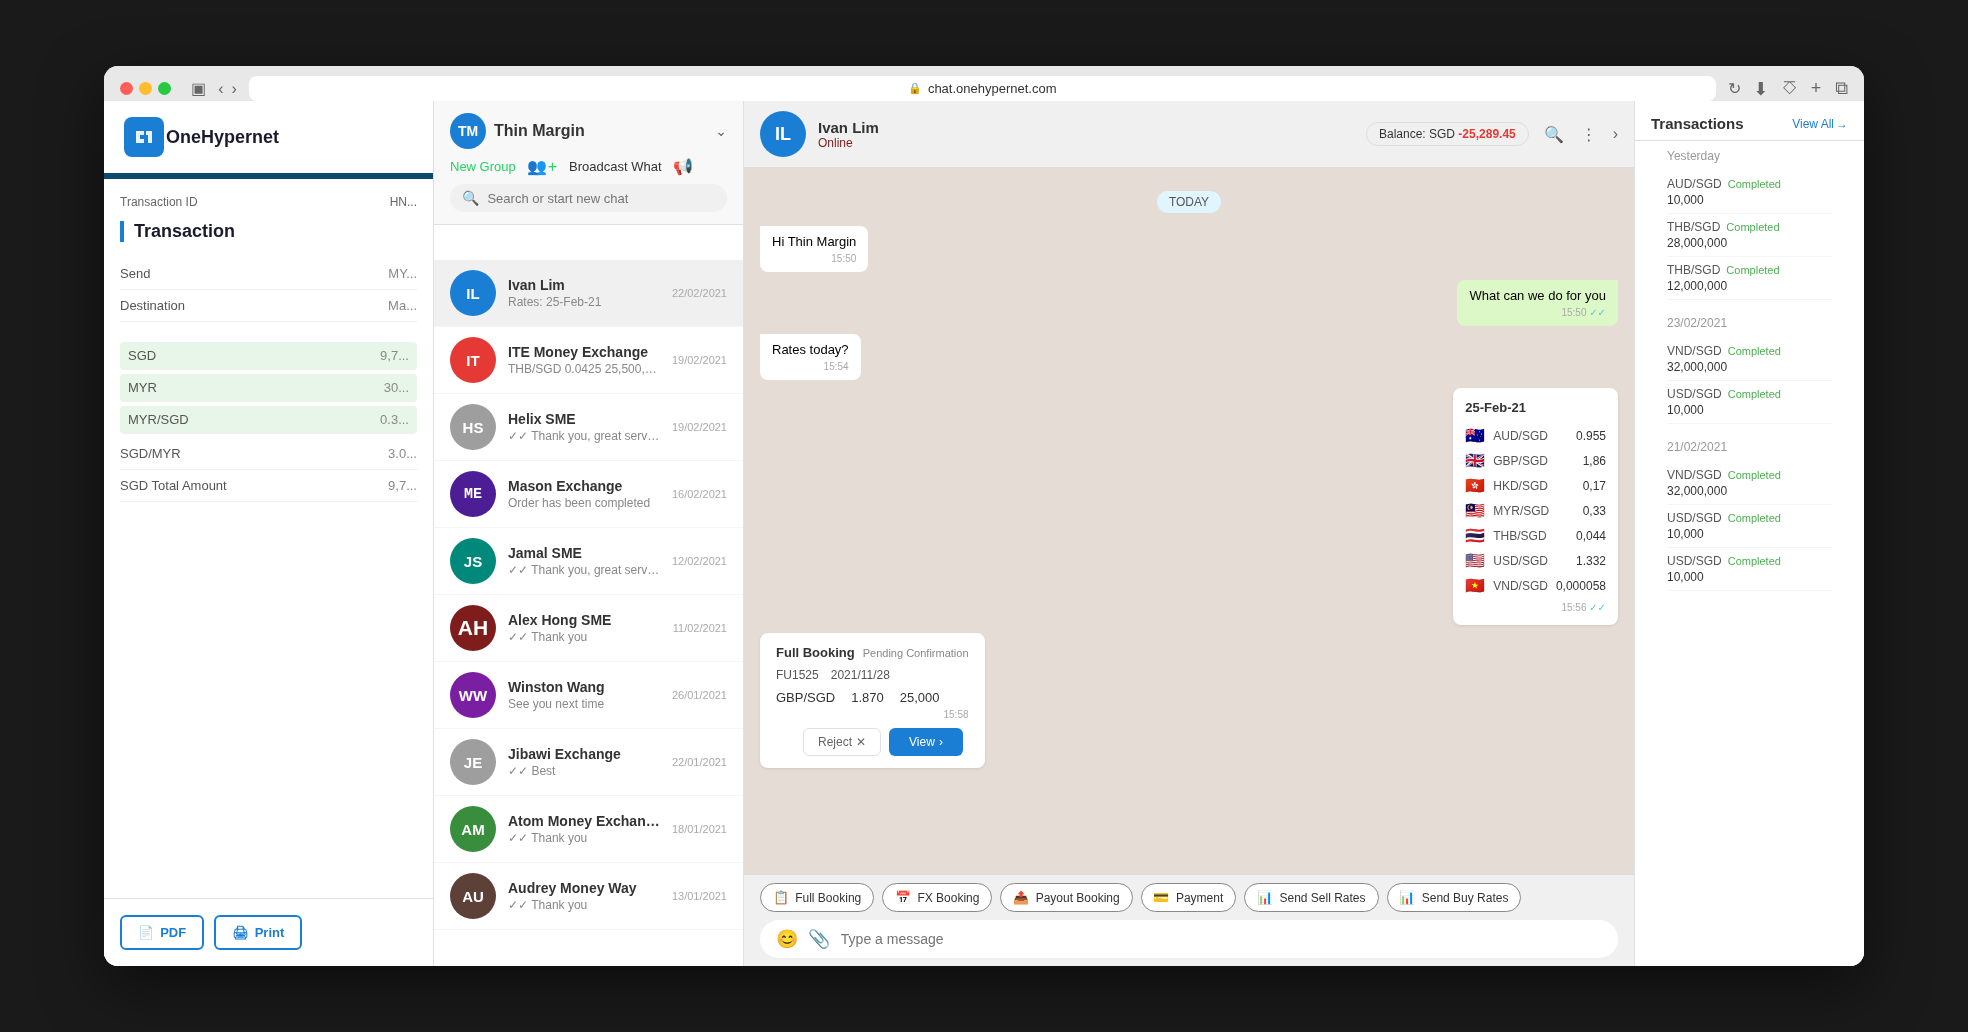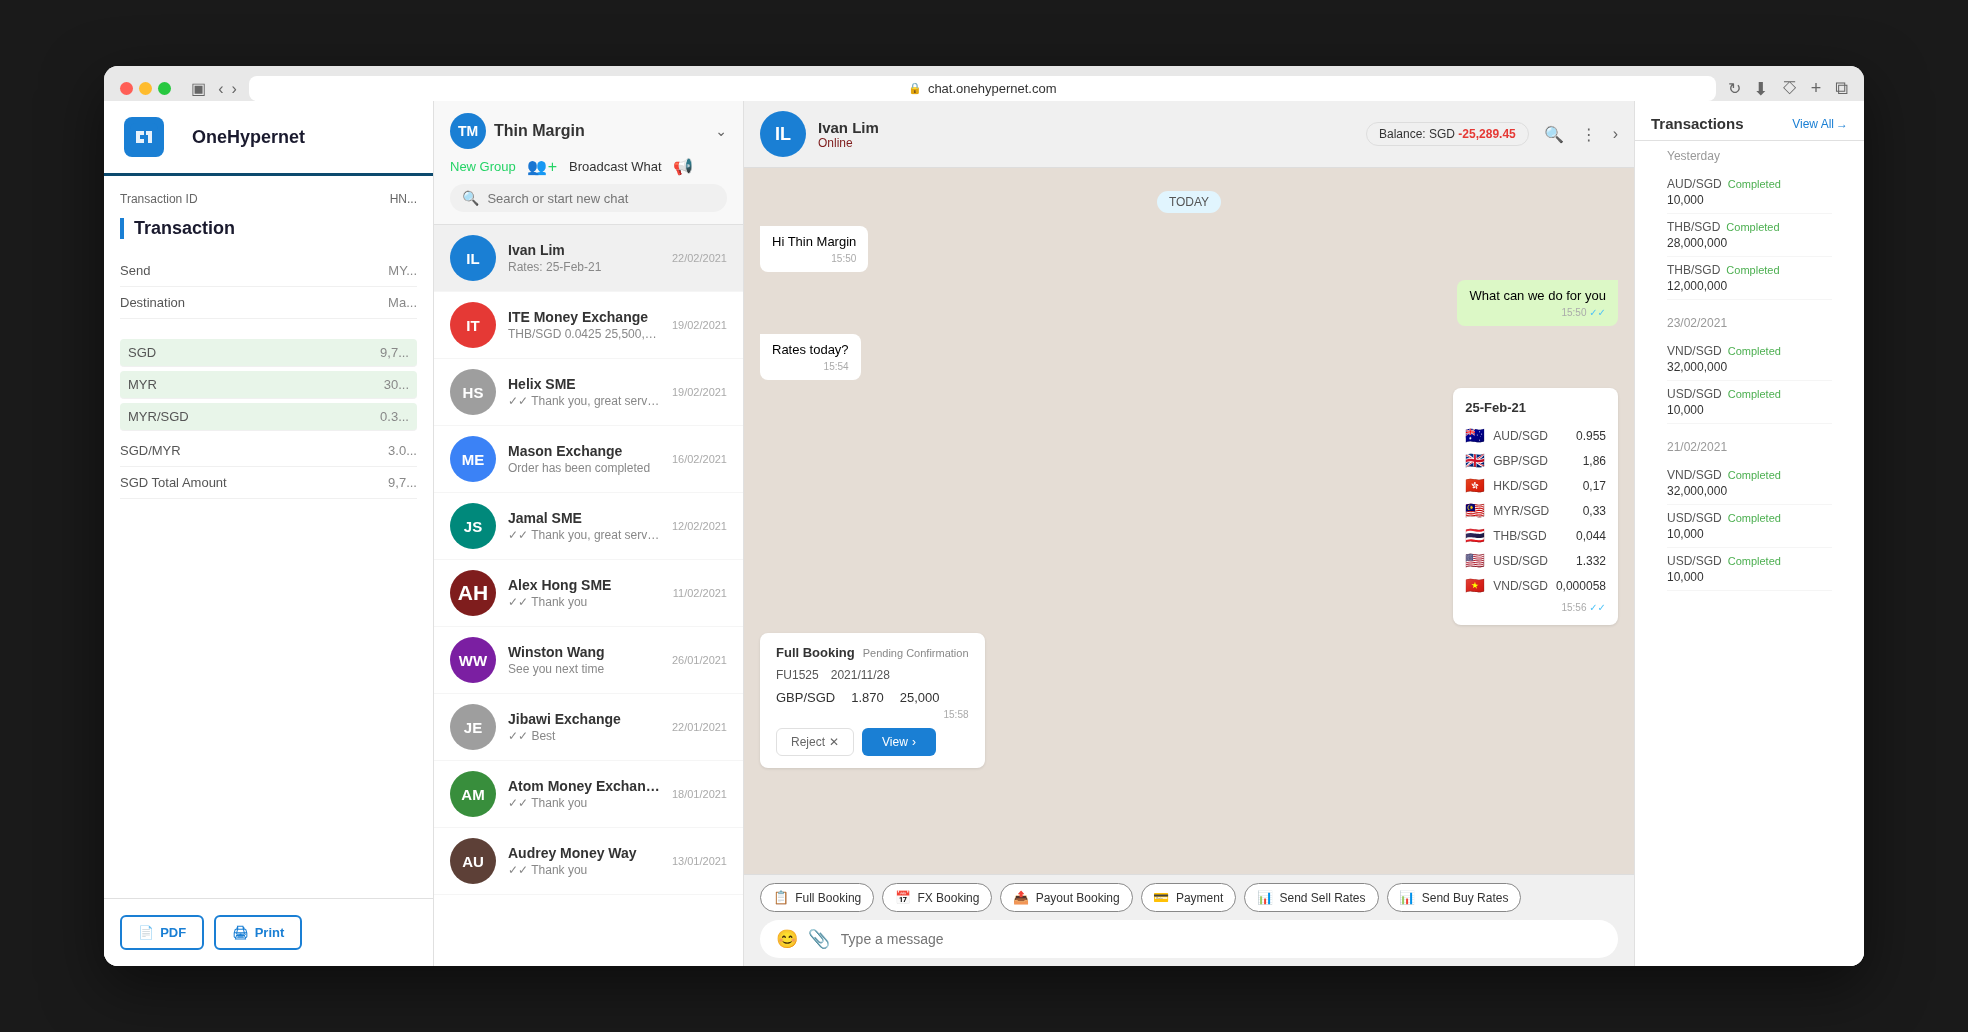--- a/index.html
+++ b/index.html
@@ -72,24 +72,24 @@
     .left-sidebar {
       width: 330px;
       background: white;
       display: flex;
       flex-direction: column;
       border-right: 1px solid #e0e0e0;
       flex-shrink: 0;
     }
     .logo-bar {
       padding: 16px 20px;
-      border-bottom: 3px solid #0c4a6e;
-      display: flex;
-      align-items: center;
-      gap: 28px;
+      border-bottom: 6px solid #0c4a6e;
+      display: flex;
+      align-items: center;
+      gap: 2px;
     }
     .logo-icon {
       width: 40px;
       height: 40px;
       background: #1a7fd4;
       border-radius: 8px;
       display: flex;
       align-items: center;
       justify-content: center;
       color: white;
@@ -146,20 +146,21 @@
       cursor: pointer;
     }
     
     .chat-list {
       width: 310px;
       background: white;
       display: flex;
       flex-direction: column;
       border-right: 1px solid #e0e0e0;
       flex-shrink: 0;
+      gap: 35px;
     }
     .chat-list-header {
       padding: 12px 16px 8px;
       background: #f8f8f8;
       border-bottom: 1px solid #e0e0e0;
     }
     .chat-list-title-row {
       display: flex;
       justify-content: space-between;
       align-items: center;
@@ -342,20 +343,21 @@
       gap: 16px;
       font-size: 13px;
       color: #333;
       font-weight: 500;
       margin-bottom: 4px;
     }
     .booking-actions {
       display: flex;
       gap: 8px;
       margin-top: 8px;
+      margin-left: 27px;
     }
     .reject-btn {
       padding: 6px 14px;
       border: 1px solid #e0e0e0;
       border-radius: 6px;
       background: white;
       color: #666;
       font-size: 12px;
       cursor: pointer;
       display: flex;
@@ -581,21 +583,21 @@
     </div>
           <div class="chat-item">
       <div class="avatar" style="background:#9e9e9e;width:46px;height:46px;font-size:15px;">HS</div>
       <div class="chat-info">
         <div class="chat-name">Helix SME</div>
         <div class="chat-preview">✓✓ Thank you, great service</div>
       </div>
       <div class="chat-time">19/02/2021</div>
     </div>
           <div class="chat-item">
-      <div class="avatar" style="background:#3b82f6;width:46px;height:46px;font-size:15px;">ME</div>
+      <div class="avatar" style="background:#4c1d95;width:46px;height:46px;font-size:15px;font-family:Liberation Mono, monospace;">ME</div>
       <div class="chat-info">
         <div class="chat-name">Mason Exchange</div>
         <div class="chat-preview">Order has been completed</div>
       </div>
       <div class="chat-time">16/02/2021</div>
     </div>
           <div class="chat-item">
       <div class="avatar" style="background:#00897b;width:46px;height:46px;font-size:15px;">JS</div>
       <div class="chat-info">
         <div class="chat-name">Jamal SME</div>

